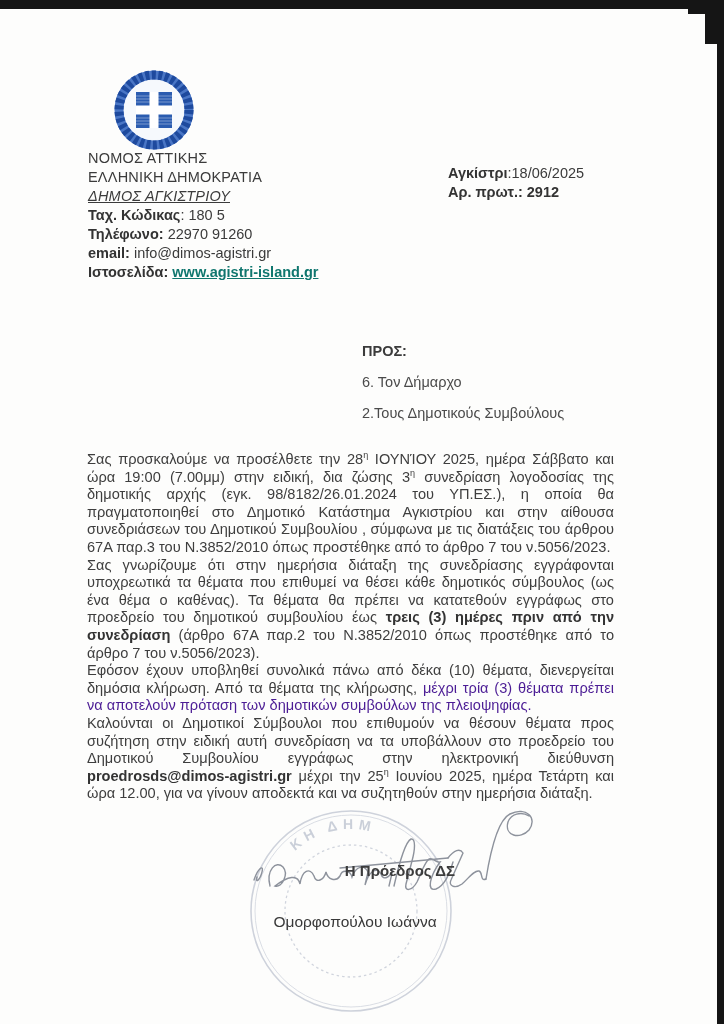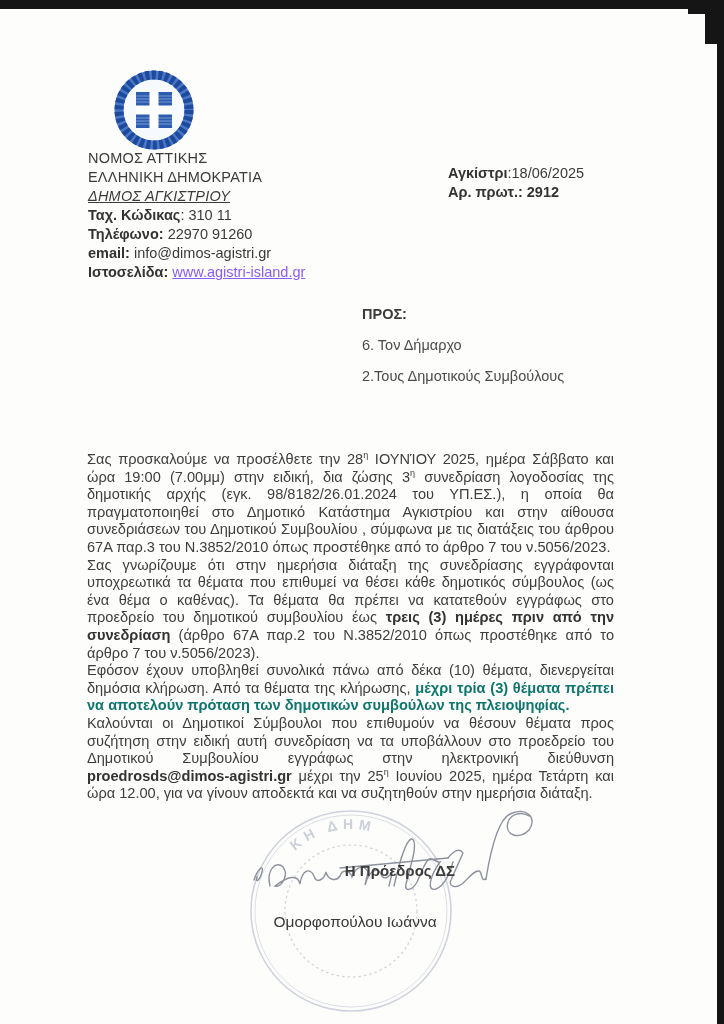--- a/index.html
+++ b/index.html
@@ -16,27 +16,27 @@
   .scan-right  { right:0; top:0; width:7px; height:1024px; }
   .scan-corner { right:0; top:0; width:36px; height:14px; }
   .scan-corner-deep { right:0; top:0; width:19px; height:44px; }
 
   .emblem { position:absolute; left:112px; top:68px; width:84px; height:84px; }
 
   .org-block { position:absolute; left:88px; top:149px; font-size:14.5px; line-height:19px; color:#3b3b3b; }
   .org-line { letter-spacing:0.2px; }
   .org-line.underline { text-decoration:underline;font-style:italic; }
   .contact-row b { color:#333; }
-  .link { color:#8b5cf6; text-decoration:underline; cursor:pointer; }
+  .link { color:#0f766e; text-decoration:underline; cursor:pointer;font-weight:bold; }
 
   .ref-block { position:absolute; left:448px; top:164px; font-size:14.5px; line-height:19px; color:#3b3b3b; }
   .ref-block b { color:#333; }
 
   .recipients { position:absolute; left:362px; top:306px; font-size:14.5px; color:#4a4a4a; }
-  .recipients .heading { font-weight:bold; color:#3b3b3b; }
+  .recipients .heading { font-weight:bold; color:#3b3b3b;margin-top:37px; }
   .recipients .item { margin-top:15px; }
 
   .body-text {
     position:absolute; left:87px; top:451px; width:527px;
     font-size:14.6px; line-height:17.6px; text-align:justify; color:#3e3e3e;
   }
   .body-text p { margin:0; }
   .body-text sup { font-size:0.62em; line-height:0; vertical-align:super; }
 
   .stamp { position:absolute; left:245px; top:805px; width:212px; height:212px; z-index:1; opacity:0.85; }
@@ -72,21 +72,21 @@
     <rect x="37.5" y="24" width="9" height="36" fill="#ffffff"></rect>
     <rect x="24" y="37.5" width="36" height="9" fill="#ffffff"></rect>
   </g>
 </svg>
 
 <div class="org-block">
   <div class="org-line">ΝΟΜΟΣ ΑΤΤΙΚΗΣ</div>
   <div class="org-line">ΕΛΛΗΝΙΚΗ  ΔΗΜΟΚΡΑΤΙΑ</div>
   <div class="org-line underline">ΔΗΜΟΣ  ΑΓΚΙΣΤΡΙΟΥ</div>
   <div class="contact-row">
-    <b>Ταχ.  Κώδικας</b><span>: 310 11</span>
+    <b>Ταχ.  Κώδικας</b><span>: 180 5</span>
   </div>
   <div class="contact-row">
     <b>Τηλέφωνο:</b><span> 22970 91260</span>
   </div>
   <div class="contact-row">
     <b>email:</b><span> info@dimos-agistri.gr</span>
   </div>
   <div class="contact-row">
     <b>Ιστοσελίδα:</b>
     <span class="link">www.agistri-island.gr</span>
@@ -104,21 +104,21 @@
 
 <div class="recipients">
   <div class="heading">ΠΡΟΣ:</div>
   <div class="item">6. Τον Δήμαρχο</div>
   <div class="item">2.Τους Δημοτικούς Συμβούλους</div>
 </div>
 
 <div class="body-text">
   <p><span>Σας  προσκαλούμε  να  προσέλθετε  την  28</span><sup>η</sup><span> ΙΟΥΝΊΟΥ  2025,  ημέρα Σάββατο  και ώρα 19:00 (7.00μμ) στην ειδική, δια ζώσης 3</span><sup>η</sup><span>  συνεδρίαση λογοδοσίας της  δημοτικής  αρχής  (εγκ.  98/8182/26.01.2024  του  ΥΠ.ΕΣ.),  η  οποία  θα πραγματοποιηθεί  στο Δημοτικό  Κατάστημα  Αγκιστρίου και  στην αίθουσα συνεδριάσεων  του  Δημοτικού  Συμβουλίου , σύμφωνα  με  τις  διατάξεις του άρθρου  67Α  παρ.3  του  Ν.3852/2010  όπως  προστέθηκε  από  το  άρθρο  7  του ν.5056/2023.</span></p>
   <p><span>Σας  γνωρίζουμε  ότι  στην  ημερήσια  διάταξη  της  συνεδρίασης  εγγράφονται υποχρεωτικά τα θέματα που επιθυμεί να θέσει κάθε δημοτικός σύμβουλος (ως ένα θέμα ο καθένας). Τα θέματα θα πρέπει να κατατεθούν εγγράφως στο προεδρείο του δημοτικού συμβουλίου έως </span><span style="font-weight: bold; color: rgb(51, 51, 51);">τρεις (3) ημέρες πριν από την συνεδρίαση</span><span> (άρθρο 67Α παρ.2 του Ν.3852/2010 όπως προστέθηκε από το άρθρο 7 του ν.5056/2023).</span></p>
-  <p><span>Εφόσον έχουν υποβληθεί συνολικά πάνω από δέκα (10) θέματα, διενεργείται δημόσια κλήρωση. Από  τα  θέματα  της  κλήρωσης, </span><span style="font-weight: bold; color: #0f766e;">μέχρι  τρία  (3)  θέματα  πρέπει  να αποτελούν πρόταση των δημοτικών συμβούλων της πλειοψηφίας.</span></p>
+  <p><span>Εφόσον έχουν υποβληθεί συνολικά πάνω από δέκα (10) θέματα, διενεργείται δημόσια κλήρωση. Από  τα  θέματα  της  κλήρωσης, </span><span style="font-weight: normal; color: #4c1d95;">μέχρι  τρία  (3)  θέματα  πρέπει  να αποτελούν πρόταση των δημοτικών συμβούλων της πλειοψηφίας.</span></p>
   <p><span>Καλούνται οι Δημοτικοί Σύμβουλοι που επιθυμούν να θέσουν θέματα προς συζήτηση στην  ειδική  αυτή  συνεδρίαση  να  τα  υποβάλλουν  στο  προεδρείο  του  Δημοτικού Συμβουλίου εγγράφως στην ηλεκτρονική διεύθυνση </span><span style="font-weight: bold; color: rgb(51, 51, 51);">proedrosds@dimos-agistri.gr</span><span> μέχρι την 25</span><sup>η</sup><span> Ιουνίου  2025, ημέρα Τετάρτη και ώρα 12.00, για να γίνουν αποδεκτά και να συζητηθούν στην ημερήσια διάταξη.</span></p>
 </div>
 
 <svg class="stamp" viewBox="0 0 212 212">
   <circle cx="106" cy="106" r="100" fill="none" stroke="#c6cbd6" stroke-width="1.6"></circle>
   <circle cx="106" cy="106" r="96" fill="none" stroke="#cfd4dd" stroke-width="0.9"></circle>
   <circle cx="106" cy="106" r="66" fill="none" stroke="#c9ced8" stroke-width="1.3" stroke-dasharray="2.5 3"></circle>
   <defs>
     <path id="stamp-arc" d="M 24,106 A 82,82 0 0 1 188,106" fill="none"></path>
   </defs>

